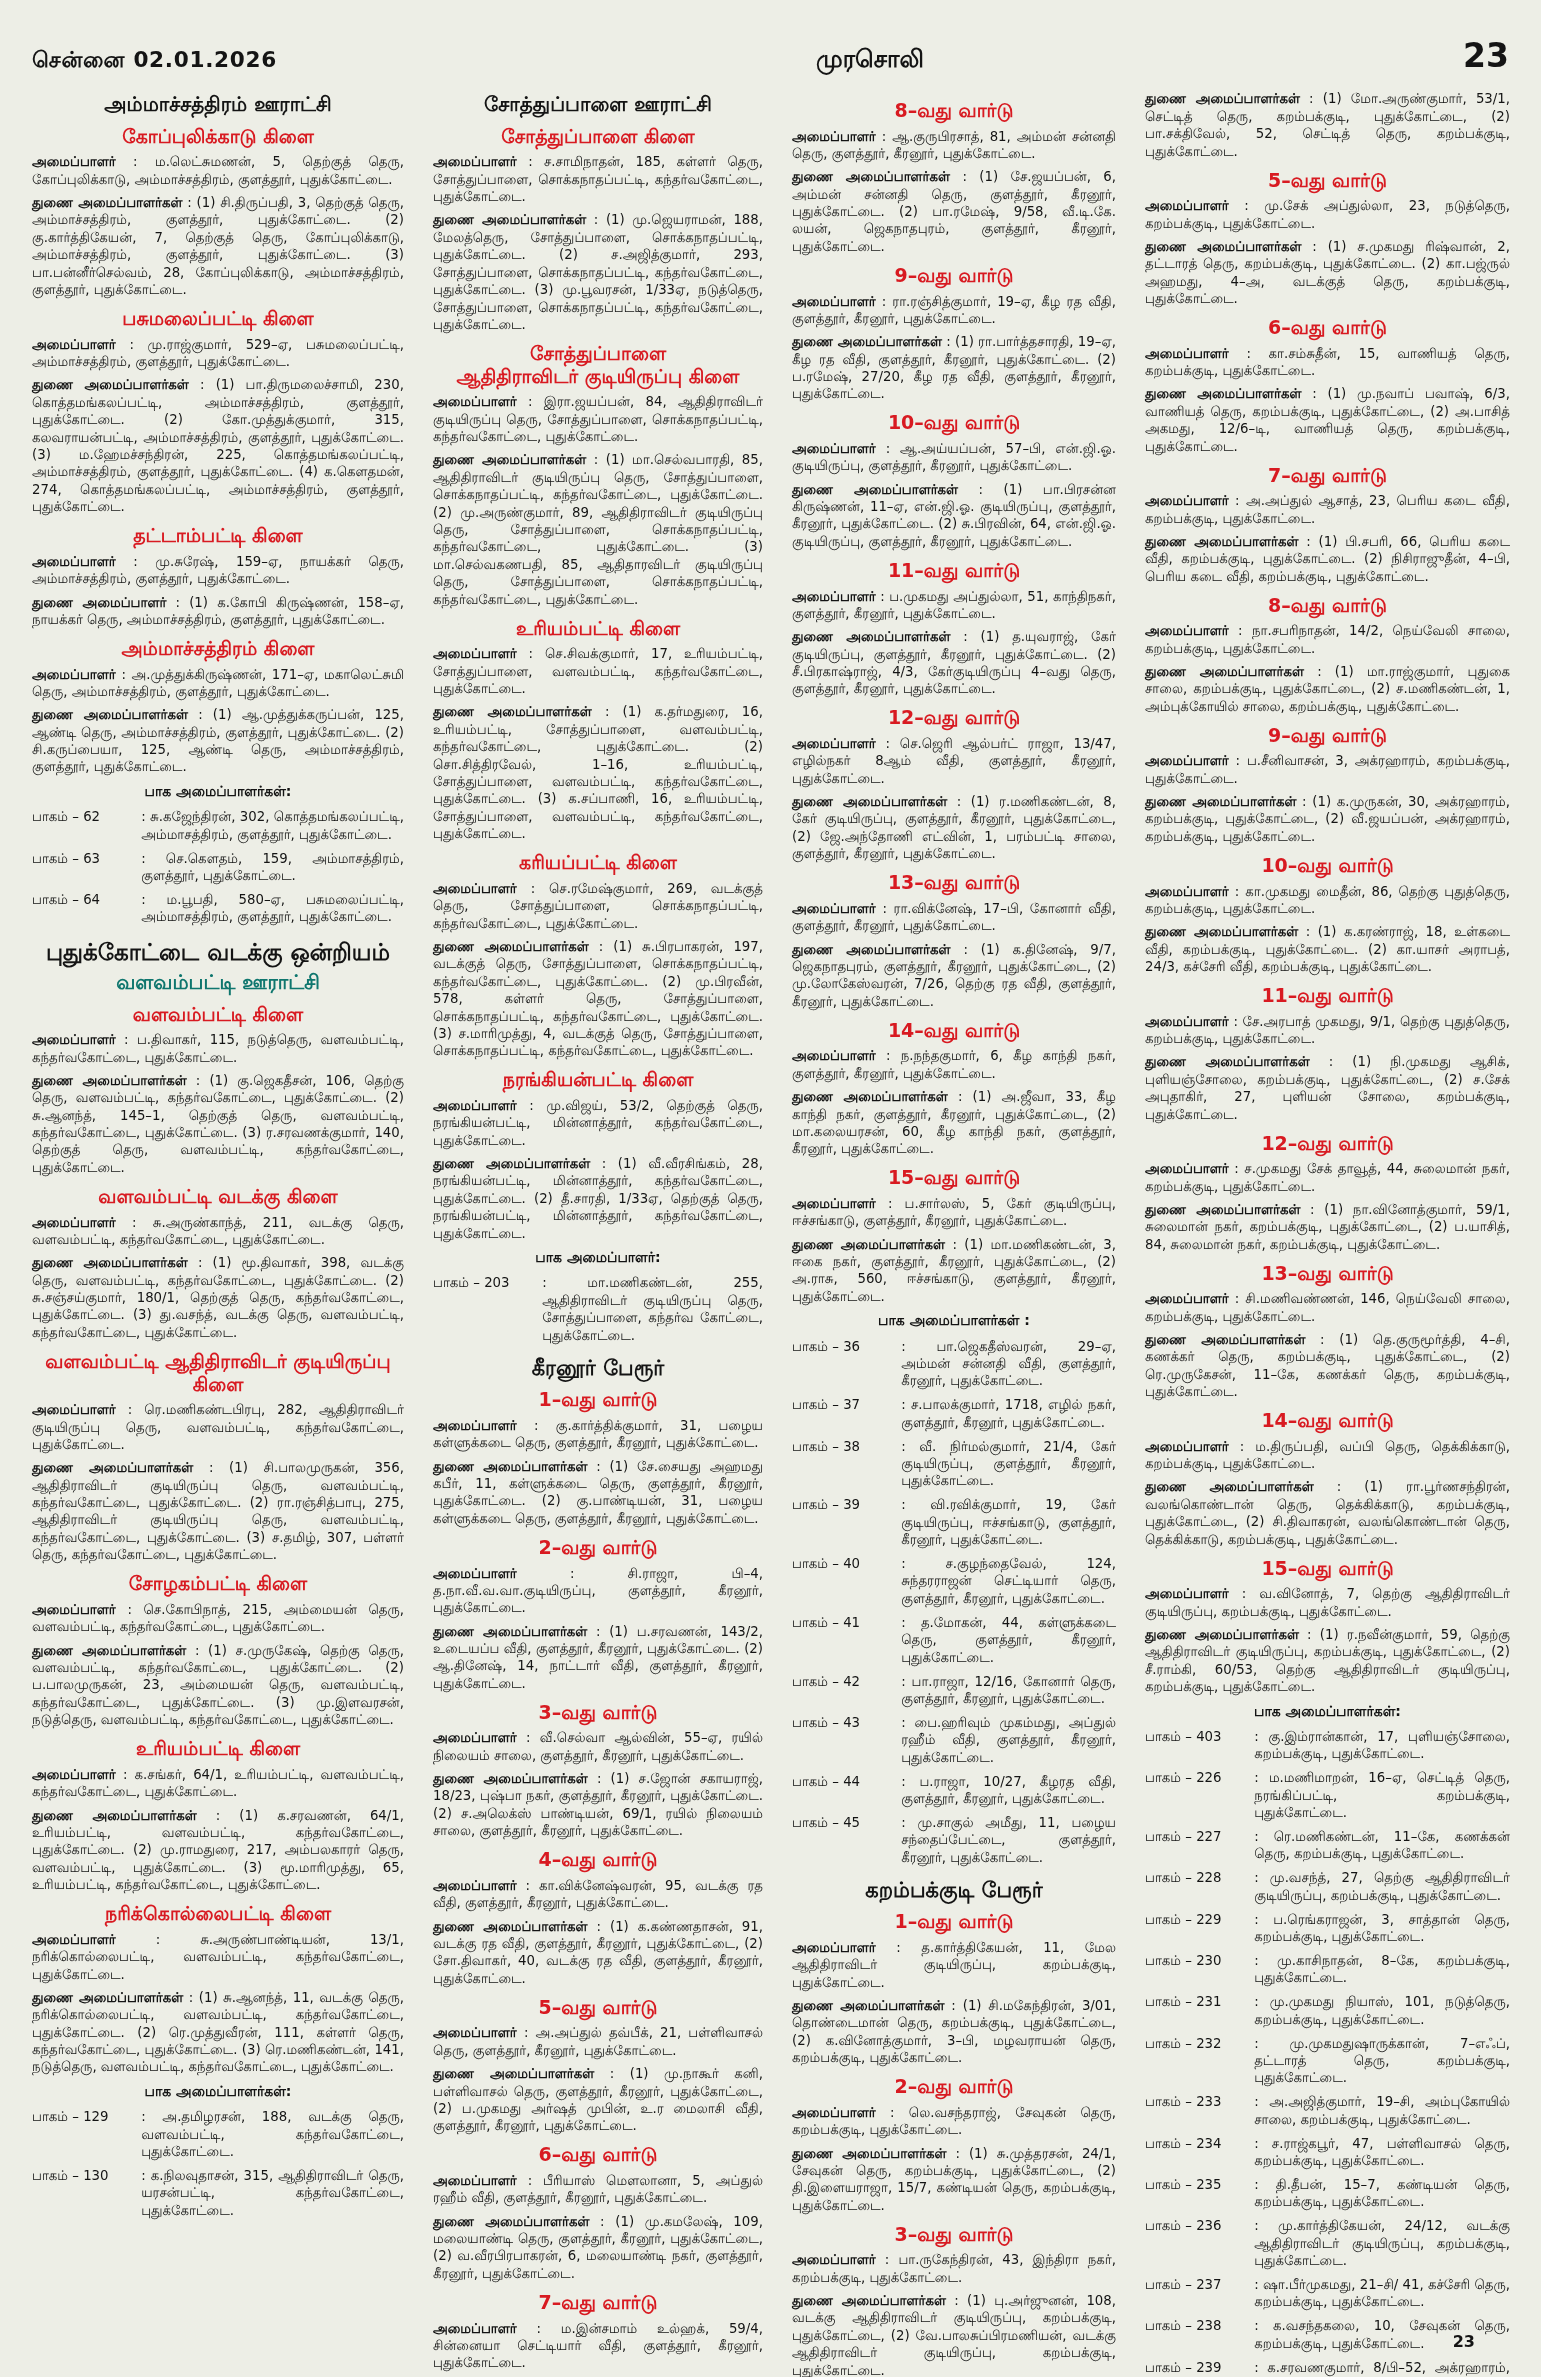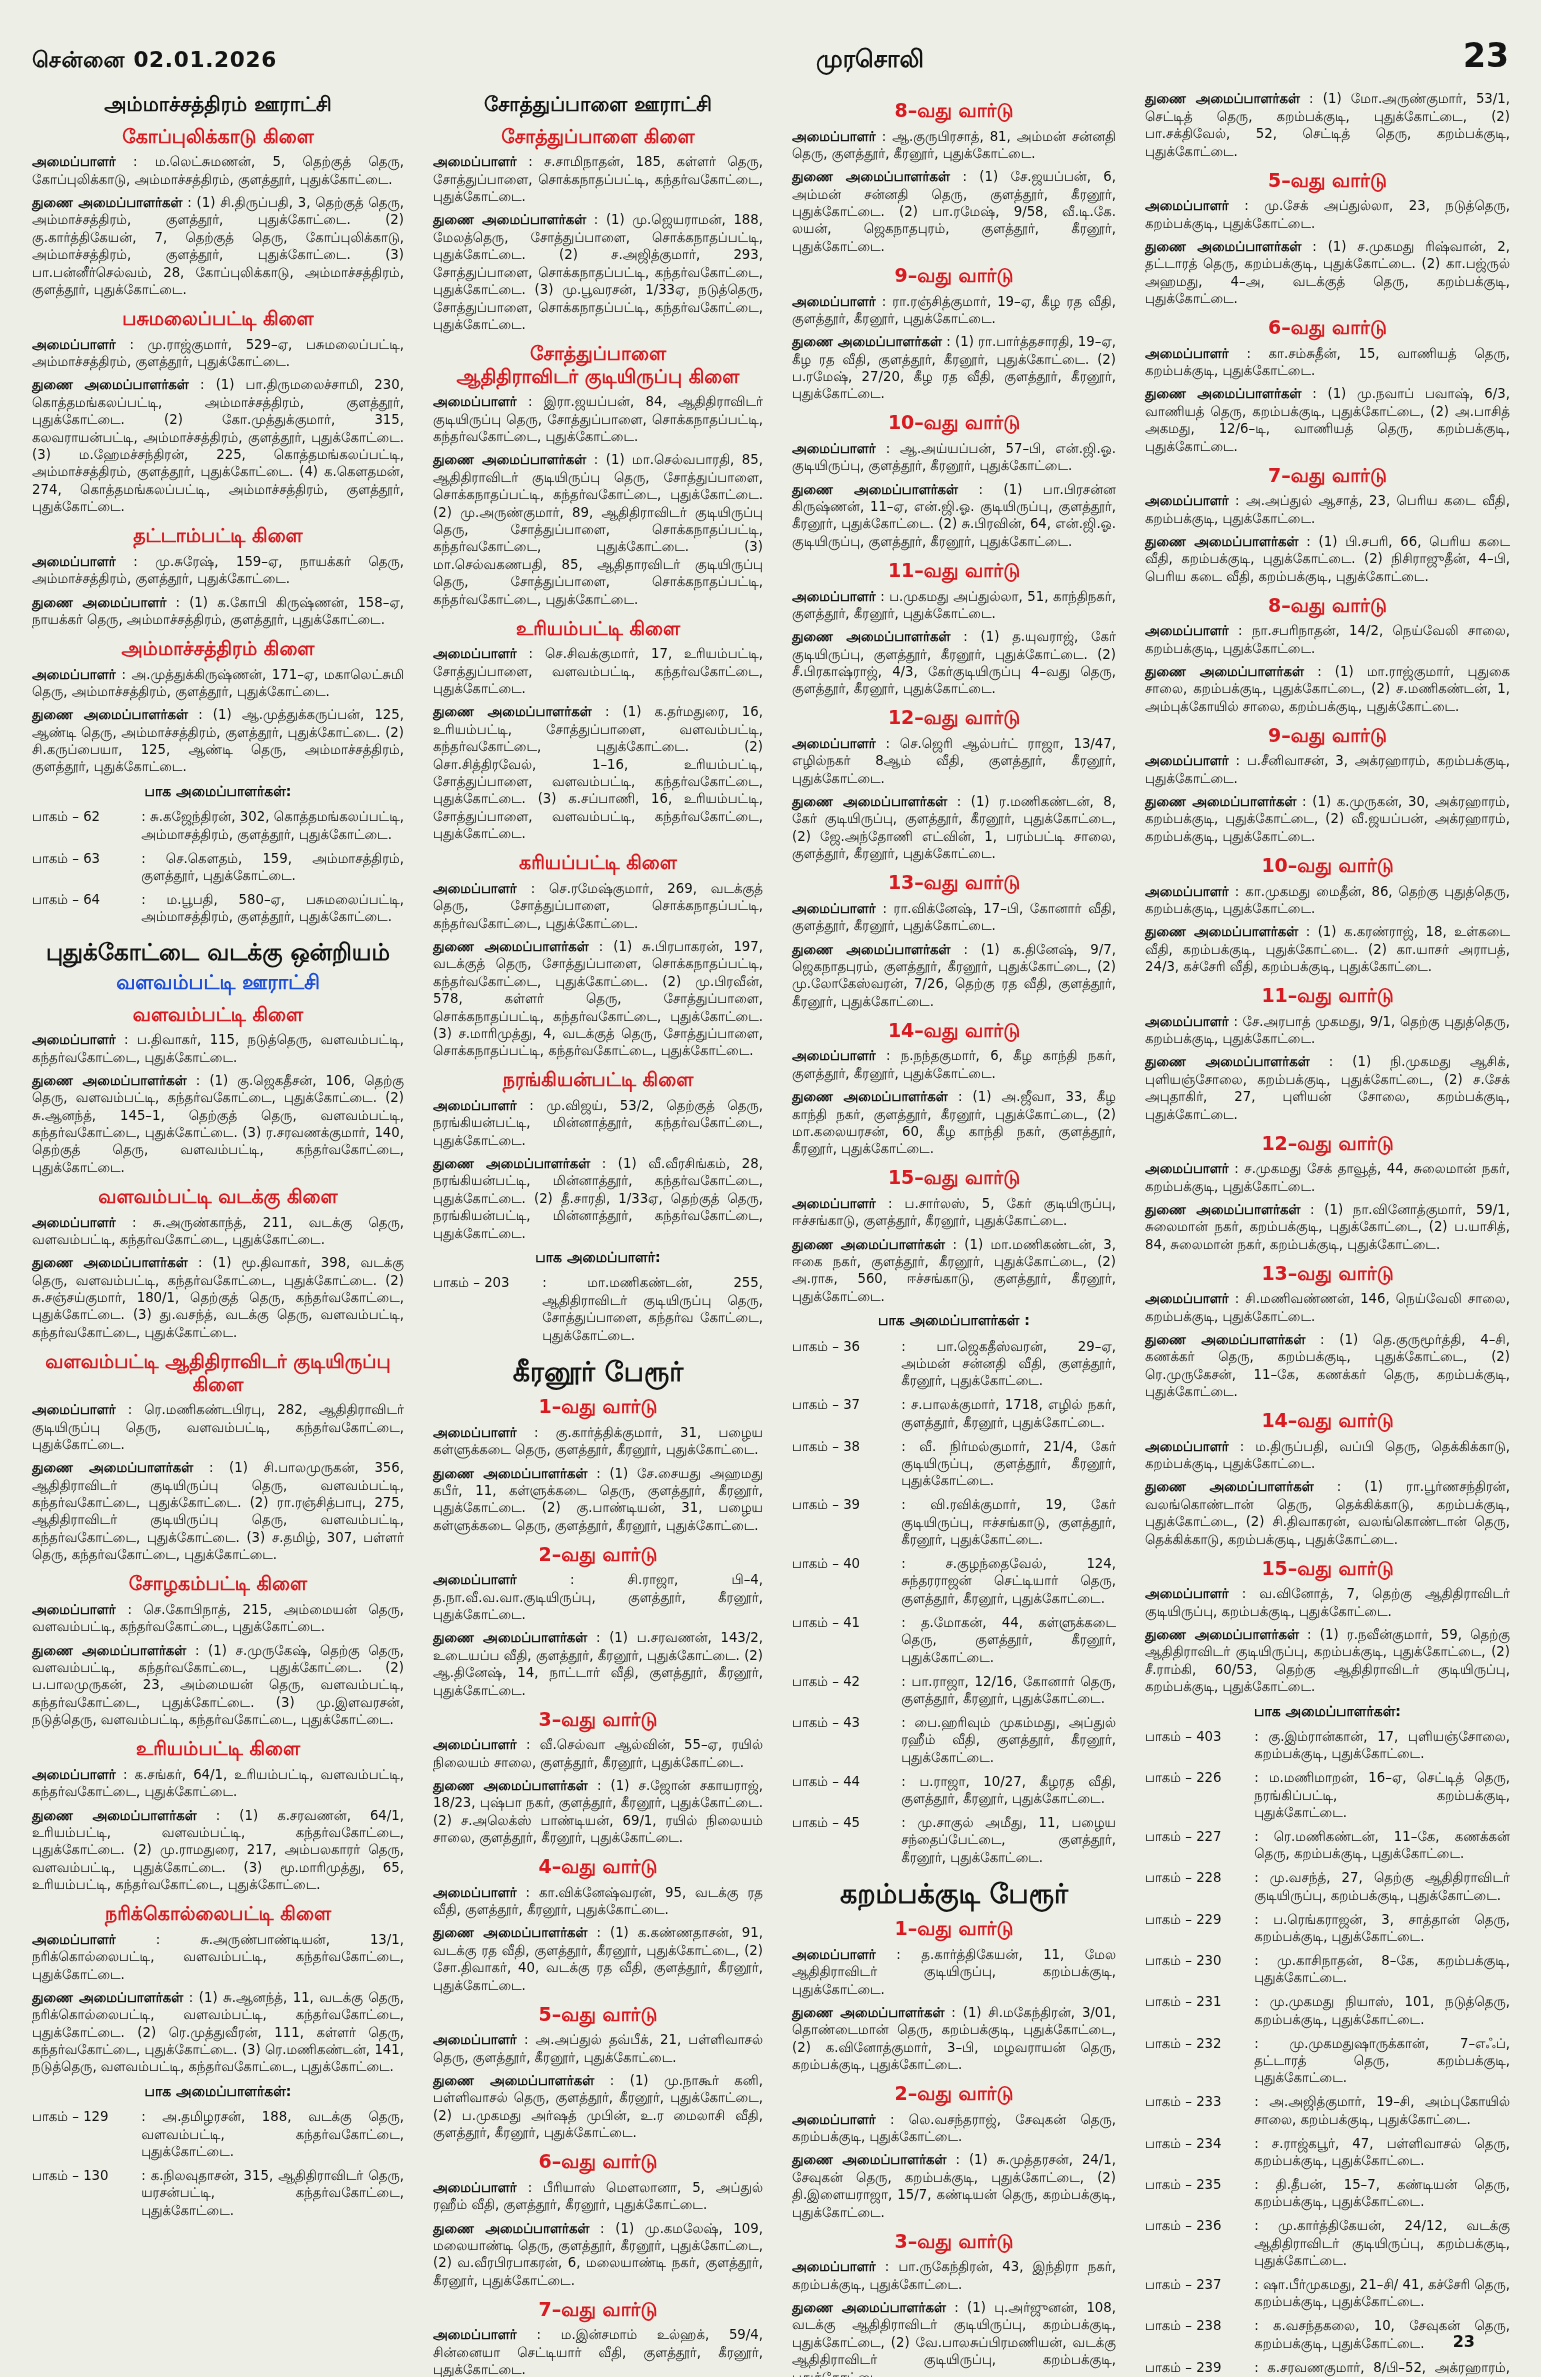--- a/index.html
+++ b/index.html
@@ -12,23 +12,23 @@
   .hdr-date{font-size:21.6px;font-weight:bold;letter-spacing:0.7px;}
   .hdr-masthead{flex:1;text-align:center;font-size:24px;font-weight:bold;}
   .hdr-pageno{font-size:33px;font-weight:bold;}
   .cols{display:flex;gap:29px;padding:10px 27.4px 0 32px;}
   .col{min-width:0;}
   .col-0{width:372px;}
   .col-1{width:330px;}
   .col-2{width:324px;}
   .col-3{width:365px;}
   .h-panch{font-size:20px;font-weight:bold;text-align:center;margin:2.9px 0 7.2px 0;line-height:1.15;}
-  .h-panch.red{color:#1d4ed8;}
+  .h-panch.red{color:#0f766e;}
   .h-union{font-size:23px;font-weight:bold;text-align:center;margin:13px 0 5.8px 0;line-height:1.15;}
-  .h-town{font-size:27px;font-weight:bold;text-align:center;margin:11.5px 0 7.2px 0;line-height:1.15;}
+  .h-town{font-size:21px;font-weight:bold;text-align:center;margin:11.5px 0 7.2px 0;line-height:1.15;}
   .h-branch,.h-ward{color:#d81a21;font-size:19px;font-weight:bold;text-align:center;margin:8.7px 0 5.8px 0;line-height:1.2;}
   .para{font-size:13.3px;line-height:1.31;text-align:justify;margin:0 0 5.8px 0;}
   .para .lbl{font-weight:bold;}
   .h-parts{font-size:14px;font-weight:bold;text-align:center;margin:7.2px 0 7.2px 0;}
   .part{display:flex;font-size:13.3px;line-height:1.31;margin:0 0 6.5px 0;}
   .part .no{flex:0 0 102px;white-space:nowrap;}
   .part .tx{flex:1;padding-left:7.2px;text-align:justify;}
   .footer-pageno{position:absolute;right:66px;bottom:26px;font-size:16px;font-weight:bold;}
 </style>
 </head>

